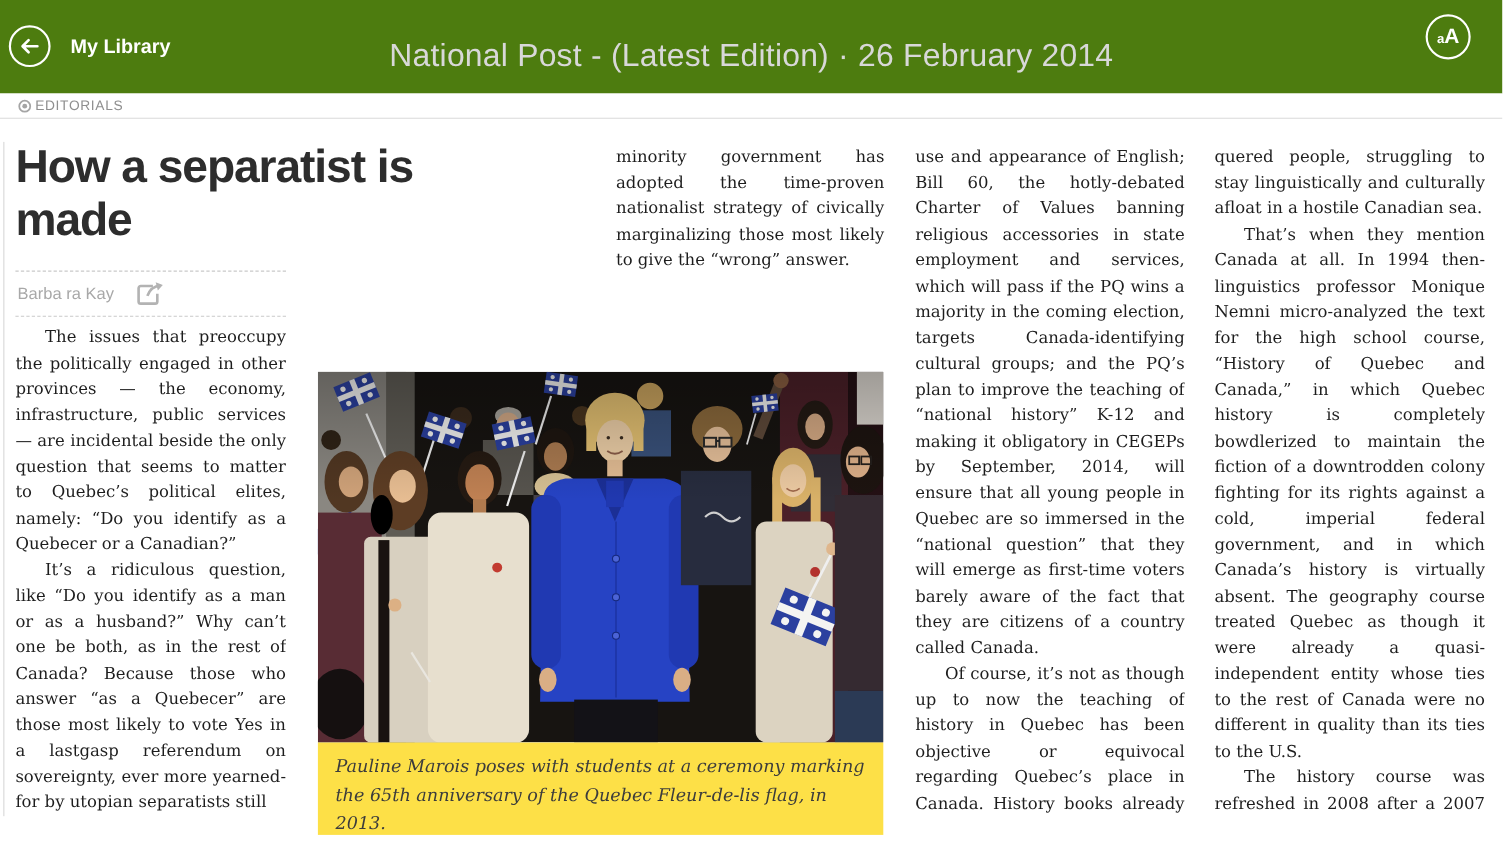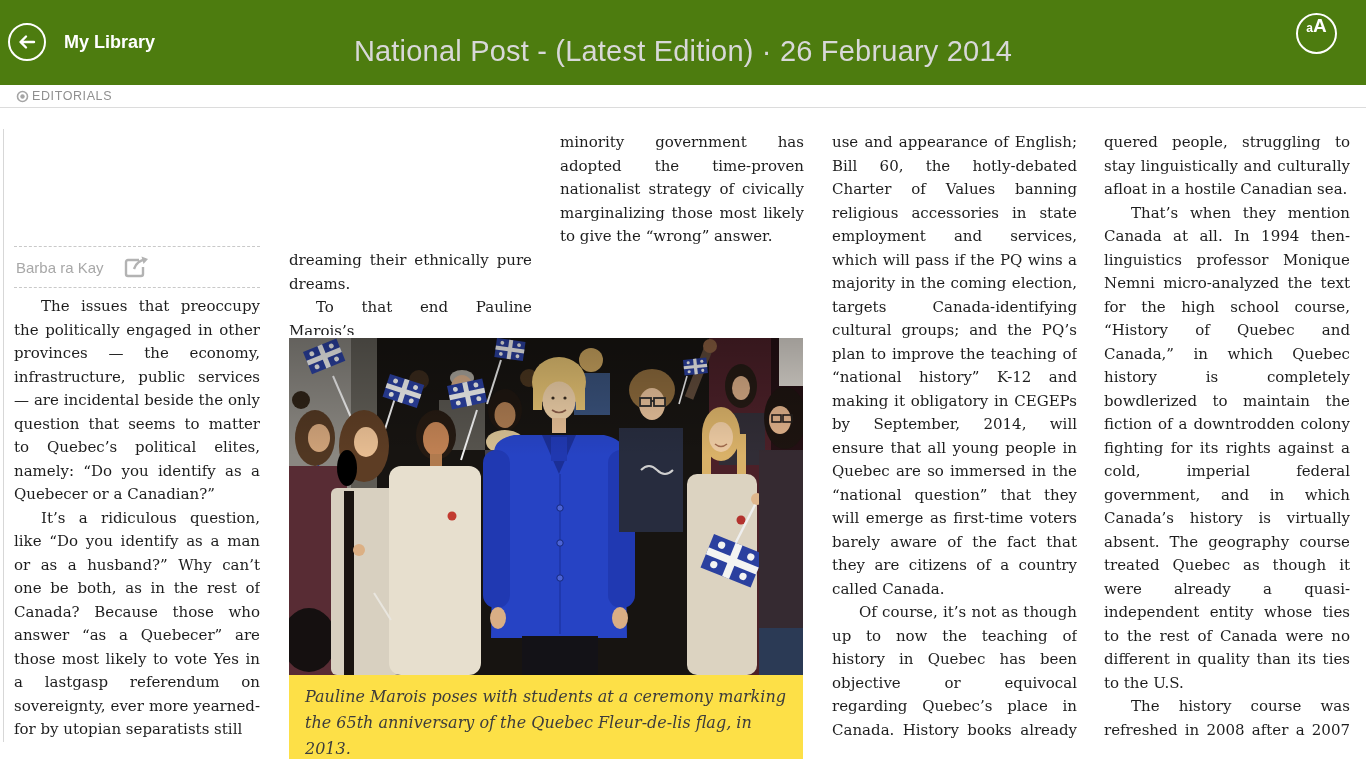--- a/index.html
+++ b/index.html
@@ -8,21 +8,21 @@
 
   
   .appbar{position:absolute;left:0;top:0;width:1366px;height:85px;background:#4d7c0f;}
   .back-btn{position:absolute;left:8px;top:23px;width:34px;height:34px;border:2px solid #fff;
             border-radius:50%;display:flex;align-items:center;justify-content:center;cursor:pointer;}
   .library{position:absolute;left:64px;top:0;height:85px;display:flex;align-items:center;
            color:#fff;font-size:18px;font-weight:bold;cursor:pointer;}
   .apptitle{position:absolute;left:0;top:35px;width:100%;text-align:center;
             color:#d8d8d8;font-size:29px;font-weight:300;letter-spacing:0.2px;}
   .font-btn{position:absolute;left:1296px;top:13px;width:37px;height:37px;border:2px solid #fff;
-            border-radius:50%;display:flex;align-items:flex-start;justify-content:center;
+            border-radius:50%;display:flex;align-items:center;justify-content:center;
             color:#fff;font-size:19px;font-weight:bold;cursor:pointer;}
   .font-btn .aa-label::first-letter{font-size:12px;}
 
   
   .sectionbar{position:absolute;left:0;top:85px;width:1366px;height:22px;background:#fff;
               border-bottom:1px solid #dcdcdc;}
   .section-bullet{position:absolute;left:16px;top:5px;}
   .section-label{position:absolute;left:32px;top:4px;font-size:12.5px;letter-spacing:0.6px;
                  color:#8f8f8f;}
 
@@ -75,39 +75,36 @@
   <div class="sectionbar">
     <svg class="section-bullet" width="13" height="13" viewBox="0 0 13 13">
       <circle cx="6.5" cy="6.5" r="5" fill="none" stroke="#a5a5a5" stroke-width="1.6"></circle>
       <circle cx="6.5" cy="6.5" r="2.2" fill="#a5a5a5"></circle>
     </svg>
     <div class="section-label">EDITORIALS</div>
   </div>
 
   <div class="vrule"></div>
 
+  <div class="headline">How a separatist is made</div>
 
   <div class="byline">
     <span>Barba ra Kay</span>
     <span class="share-btn">
       <svg width="26" height="24" viewBox="0 0 26 24">
         <path d="M15 5 H4 a2 2 0 0 0 -2 2 v12 a2 2 0 0 0 2 2 h13 a2 2 0 0 0 2 -2 V12" fill="none" stroke="#b3b3b3" stroke-width="2.4"></path>
         <path d="M10 14 C 12 8, 16 5, 22 4.5" fill="none" stroke="#b3b3b3" stroke-width="2.4"></path>
         <path d="M17.5 1.5 L24 4 L19.5 9 Z" fill="#b3b3b3"></path>
       </svg>
     </span>
   </div>
 
   <div class="col col-1">
       <p class="indent">The issues that preoccupy the politically engaged in other provinces — the economy, infrastructure, public services — are incidental beside the only question that seems to matter to Quebec’s political elites, namely: “Do you identify as a Quebecer or a Canadian?”</p>
       <p class="indent">It’s a ridiculous question, like “Do you identify as a man or as a husband?” Why can’t one be both, as in the rest of Canada? Because those who answer “as a Quebecer” are those most likely to vote Yes in a lastgasp referendum on sovereignty, ever more yearned-for by utopian separatists still</p>
-    </div>
-  <div class="col col-2">
-      <p class="">dreaming their ethnically pure dreams.</p>
-      <p class="indent">To that end Pauline Marois’s</p>
     </div>
   <div class="col col-3">
       <p class="">minority government has adopted the time-proven nationalist strategy of civically marginalizing those most likely to give the “wrong” answer.</p>
     </div>
   <div class="col col-4">
       <p class="">use and appearance of English; Bill 60, the hotly-debated Charter of Values banning religious accessories in state employment and services, which will pass if the PQ wins a majority in the coming election, targets Canada-identifying cultural groups; and the PQ’s plan to improve the teaching of “national history” K-12 and making it obligatory in CEGEPs by September, 2014, will ensure that all young people in Quebec are so immersed in the “national question” that they will emerge as first-time voters barely aware of the fact that they are citizens of a country called Canada.</p>
       <p class="indent">Of course, it’s not as though up to now the teaching of history in Quebec has been objective or equivocal regarding Quebec’s place in Canada. History books already teach young Quebecers that they are a perennially con-</p>
     </div>
   <div class="col col-5">
       <p class="">quered people, struggling to stay linguistically and culturally afloat in a hostile Canadian sea.</p>

